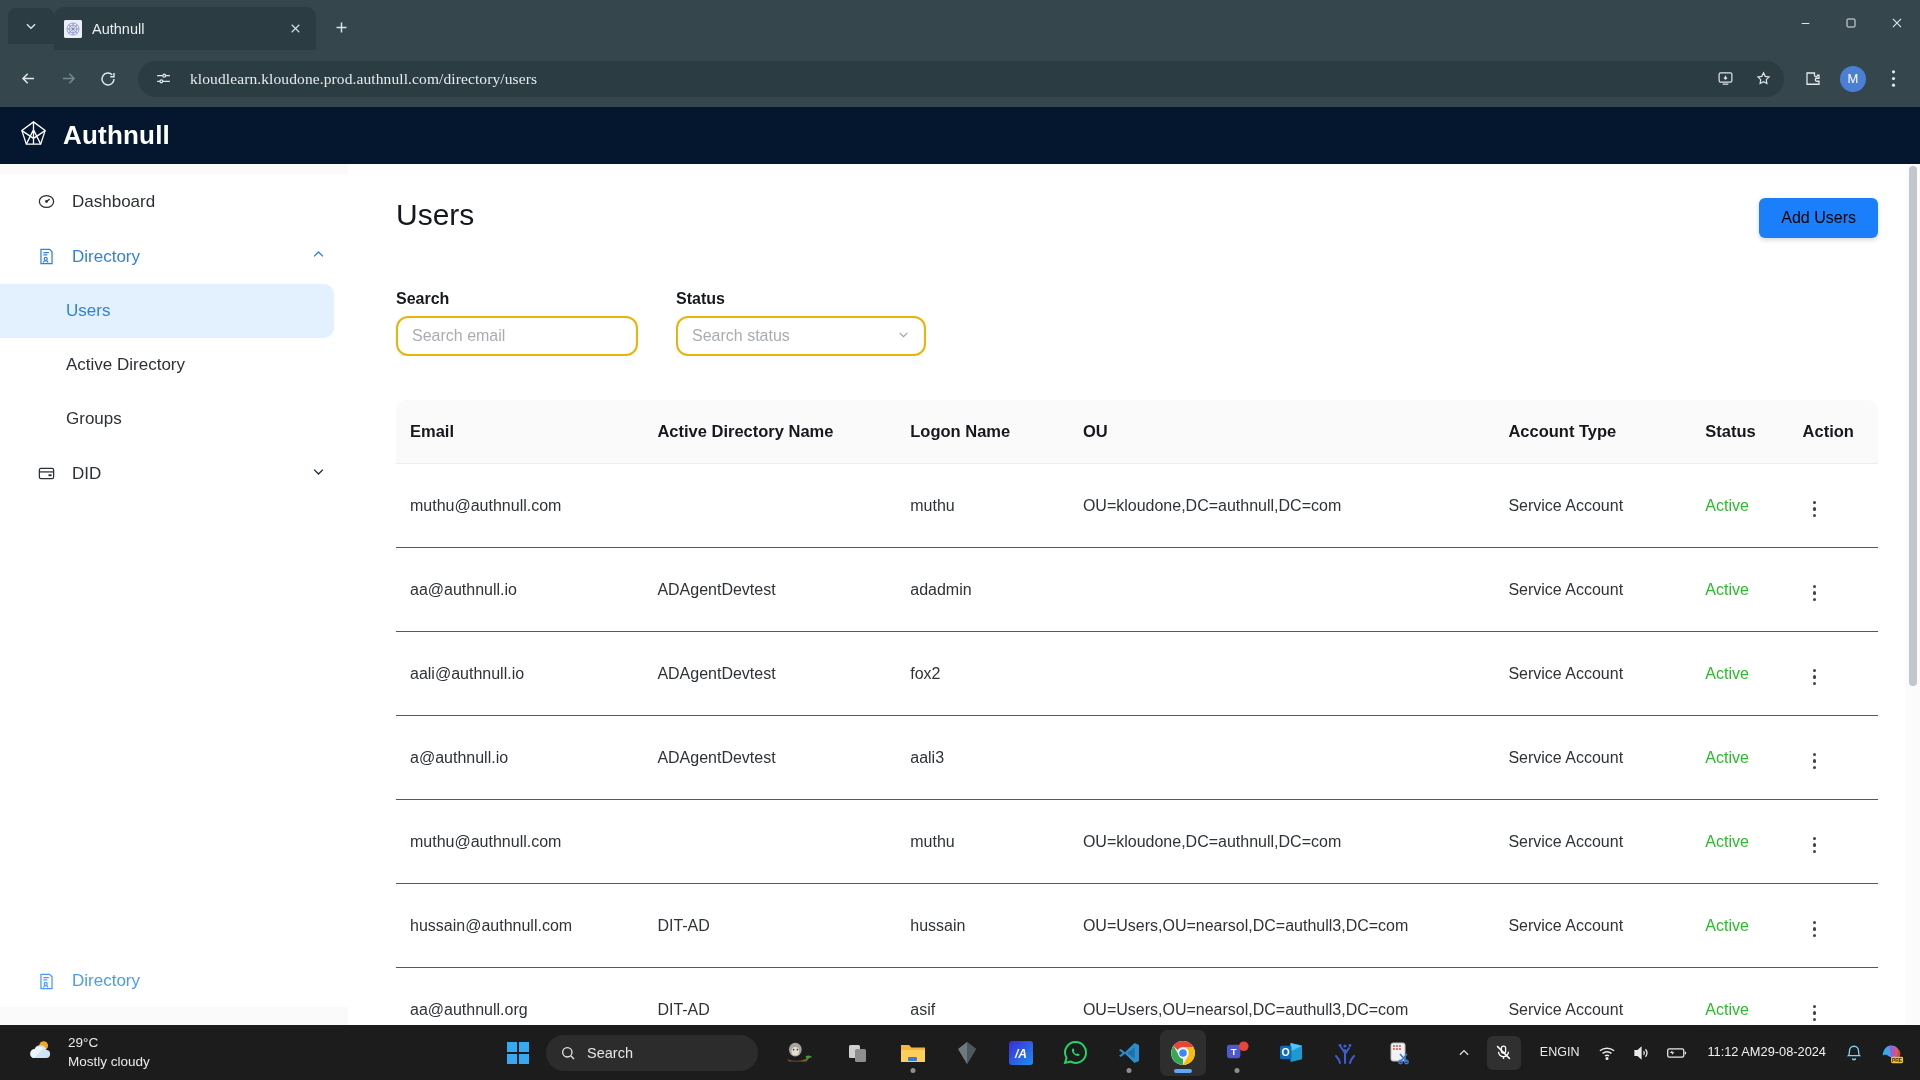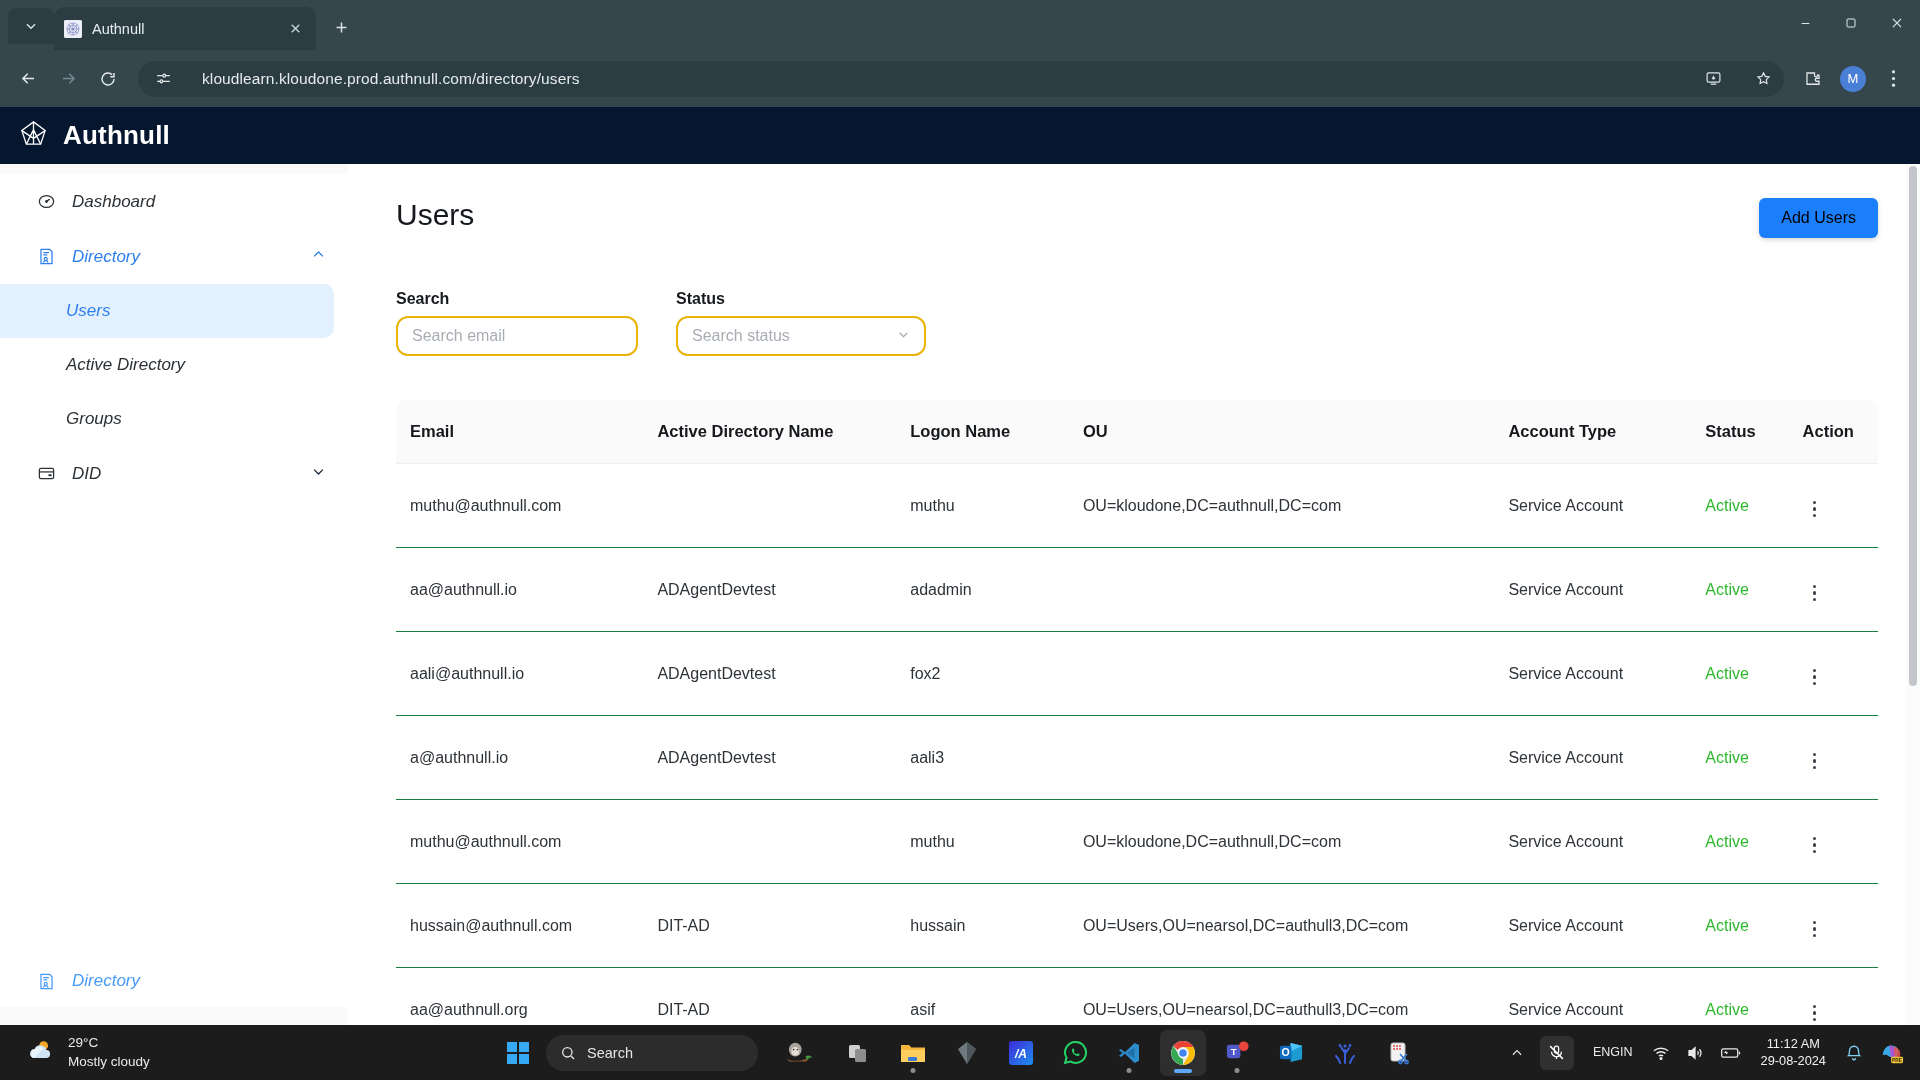--- a/index.html
+++ b/index.html
@@ -34,21 +34,21 @@
   .new-tab { width: 34px; height: 34px; margin: 0 0 6px 8px; display: flex; align-items: center; justify-content: center; color: #d5dde0; }
 
   .winctrl { position: absolute; right: 0; top: 0; height: 46px; display: flex; }
   .winctrl div { width: 46px; height: 46px; display: flex; align-items: center; justify-content: center; color: #e3e9eb; }
 
   .toolbar { height: 57px; display: flex; align-items: center; gap: 4px; padding: 0 10px; }
   .navbtn { width: 36px; height: 36px; border-radius: 50%; display: flex; align-items: center; justify-content: center; color: #e3e9eb; }
   .navbtn.disabled { color: #768a91; }
   .omnibox {
     flex: 1; height: 36px; background: #2b3c42; border-radius: 18px;
-    display: flex; align-items: center; padding: 0 10px 0 14px; gap: 28px; margin: 0 8px;
+    display: flex; align-items: center; padding: 0 10px 0 14px; gap: 16px; margin: 0 8px; font-family: Liberation Serif, serif;
   }
   .omnibox .url { flex: 1; color: #e6ebed; font-size: 15.5px; letter-spacing: .1px; }
   .omni-icon { width: 22px; height: 22px; display:flex; align-items:center; justify-content:center; color:#dfe6e8; }
   .tb-right { display: flex; align-items: center; gap: 4px; }
   .tb-right .navbtn { width: 34px; height: 34px; }
   .avatar-btn {
     width: 26px; height: 26px; border-radius: 50%; background: #4a7fd6; color: #fff;
     font-size: 13px; display: flex; align-items: center; justify-content: center; margin: 0 6px;
   }
 
@@ -56,21 +56,21 @@
   .viewport { position: absolute; left: 0; top: 107px; width: 1920px; height: 918px; background: #fff; overflow: hidden; }
 
   .app-header {
     height: 57px; background: #04172e; display: flex; align-items: center; padding-left: 18px; gap: 14px;
   }
   .brand-name { color: #fff; font-size: 26px; font-weight: bold; letter-spacing: .2px; }
 
   .app-body { display: flex; height: 861px; position: relative; }
 
   
-  .sidebar { width: 348px; background: #fff; padding-top: 10px; position: relative; flex: 0 0 348px; font-style: italic; }
+  .sidebar { width: 348px; background: #fff; padding-top: 10px; position: relative; flex: 0 0 348px; }
   .sidebar-strip { position:absolute; left:0; top:0; width:348px; height:10px; background:#fafafa; }
   .nav-item {
     height: 55px; display: flex; align-items: center; gap: 16px; padding-left: 36px; padding-right: 22px;
     font-size: 17px; color: #2c3136;
   }
   .nav-item .chev { margin-left: auto; color: #1f2d3d; }
   .nav-item.active-parent { color: #2f80ed; }
   .nav-item.active-parent .chev { color: #2f80ed; }
   .nav-ico { width: 20px; height: 20px; display: flex; align-items: center; justify-content: center; }
   .sub-item {
@@ -146,21 +146,21 @@
     width: 212px; height: 36px; background: #2c2c2c; border-radius: 18px;
     display: flex; align-items: center; gap: 11px; padding-left: 14px; color: #e6e6e6; font-size: 14.5px;
   }
   .tb-app { width: 46px; height: 46px; display: flex; align-items: center; justify-content: center; position: relative; }
   .tb-app .dot { position: absolute; bottom: 3px; left: 50%; transform: translateX(-50%); width: 5px; height: 5px; border-radius: 50%; background: #8d8d8d; }
   .tb-app.active { background: #2e2e2e; border-radius: 7px; }
   .tb-app.active .dot { width: 18px; height: 3.5px; border-radius: 2px; background: #5fa8f5; }
   .tray { position: absolute; right: 10px; display: flex; align-items: center; gap: 6px; }
   .tray-item { color: #e9e9e9; display: flex; align-items: center; justify-content: center; padding: 0 5px; height: 40px; }
   .lang { text-align: center; font-size: 12.5px; line-height: 1.25; color: #eaeaea; padding: 0 8px; }
-  .clock { text-align: center; font-size: 12.8px; line-height: 1.3; color: #f0f0f0; padding: 0 8px; flex-direction: column; }
+  .clock { text-align: center; font-size: 12.8px; line-height: 1.3; color: #f0f0f0; padding: 0 8px; }
   .mic-btn { background: #303030; border-radius: 6px; width: 34px; height: 34px; display:flex; align-items:center; justify-content:center; }
 </style>
 </head>
 <body>
 
 <div class="browser">
 
   <div class="tabstrip">
     <div class="tab-list-btn">
       <svg width="14" height="14" viewBox="0 0 24 24" fill="none" stroke="#dde4e6" stroke-width="2.4">

